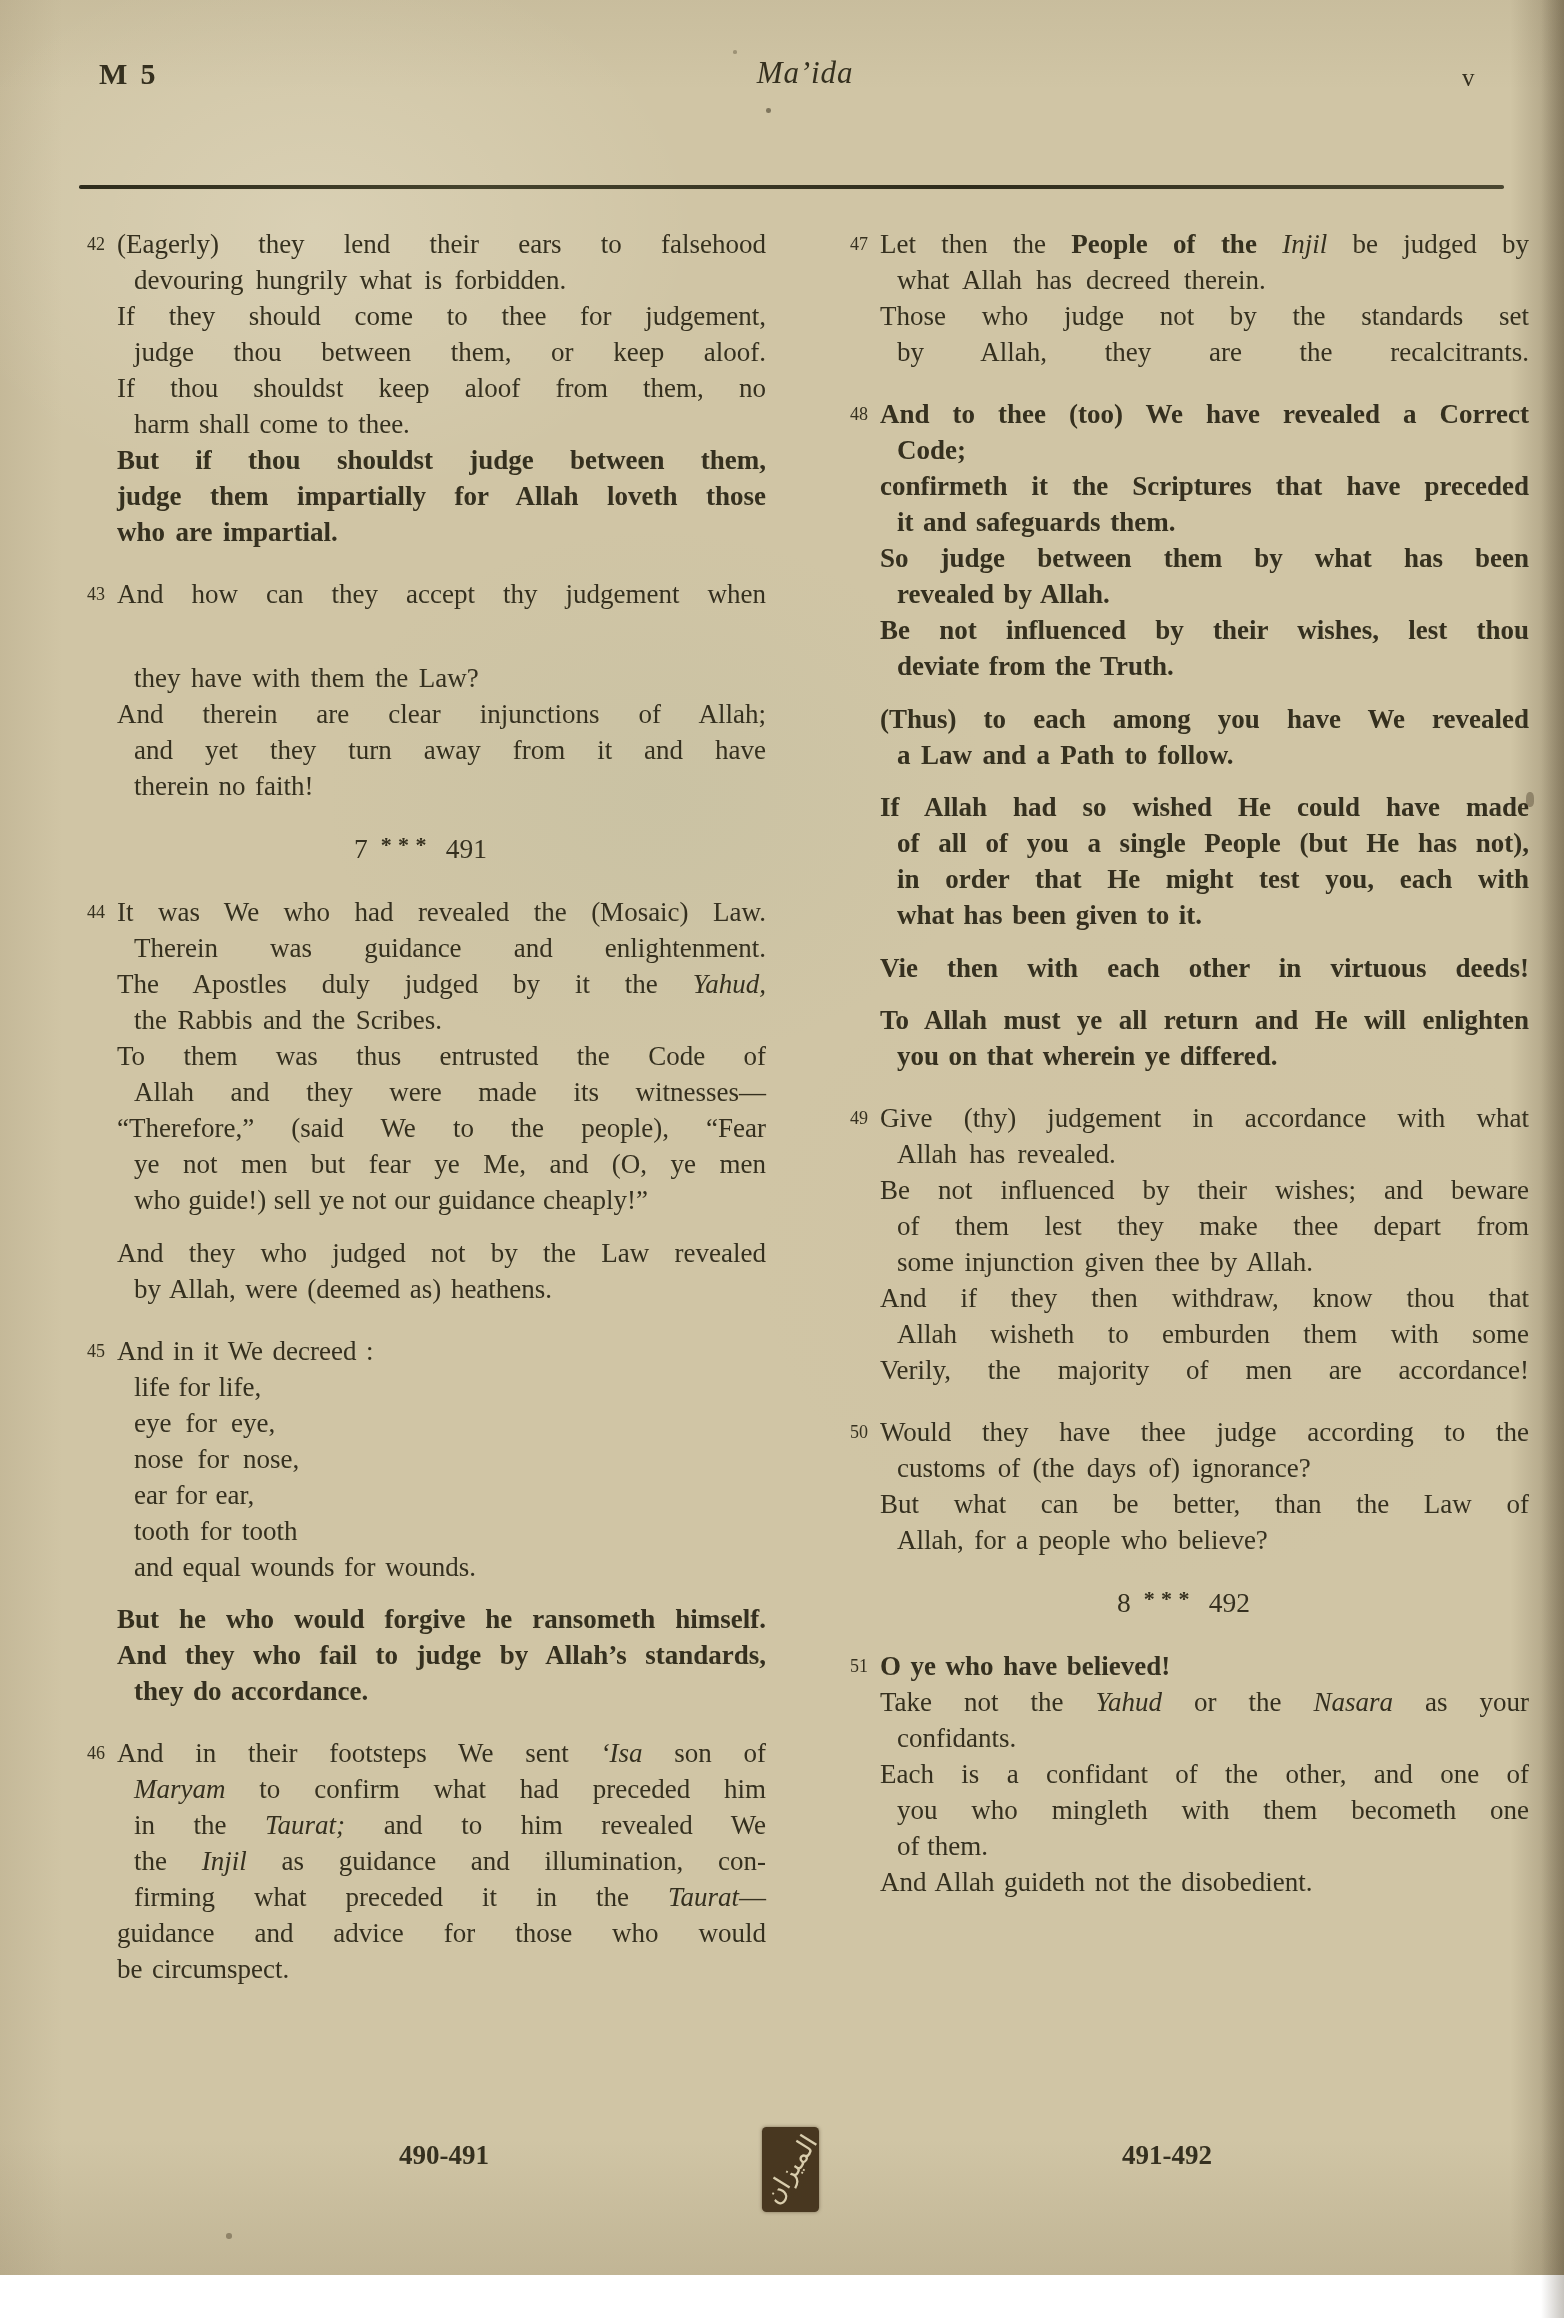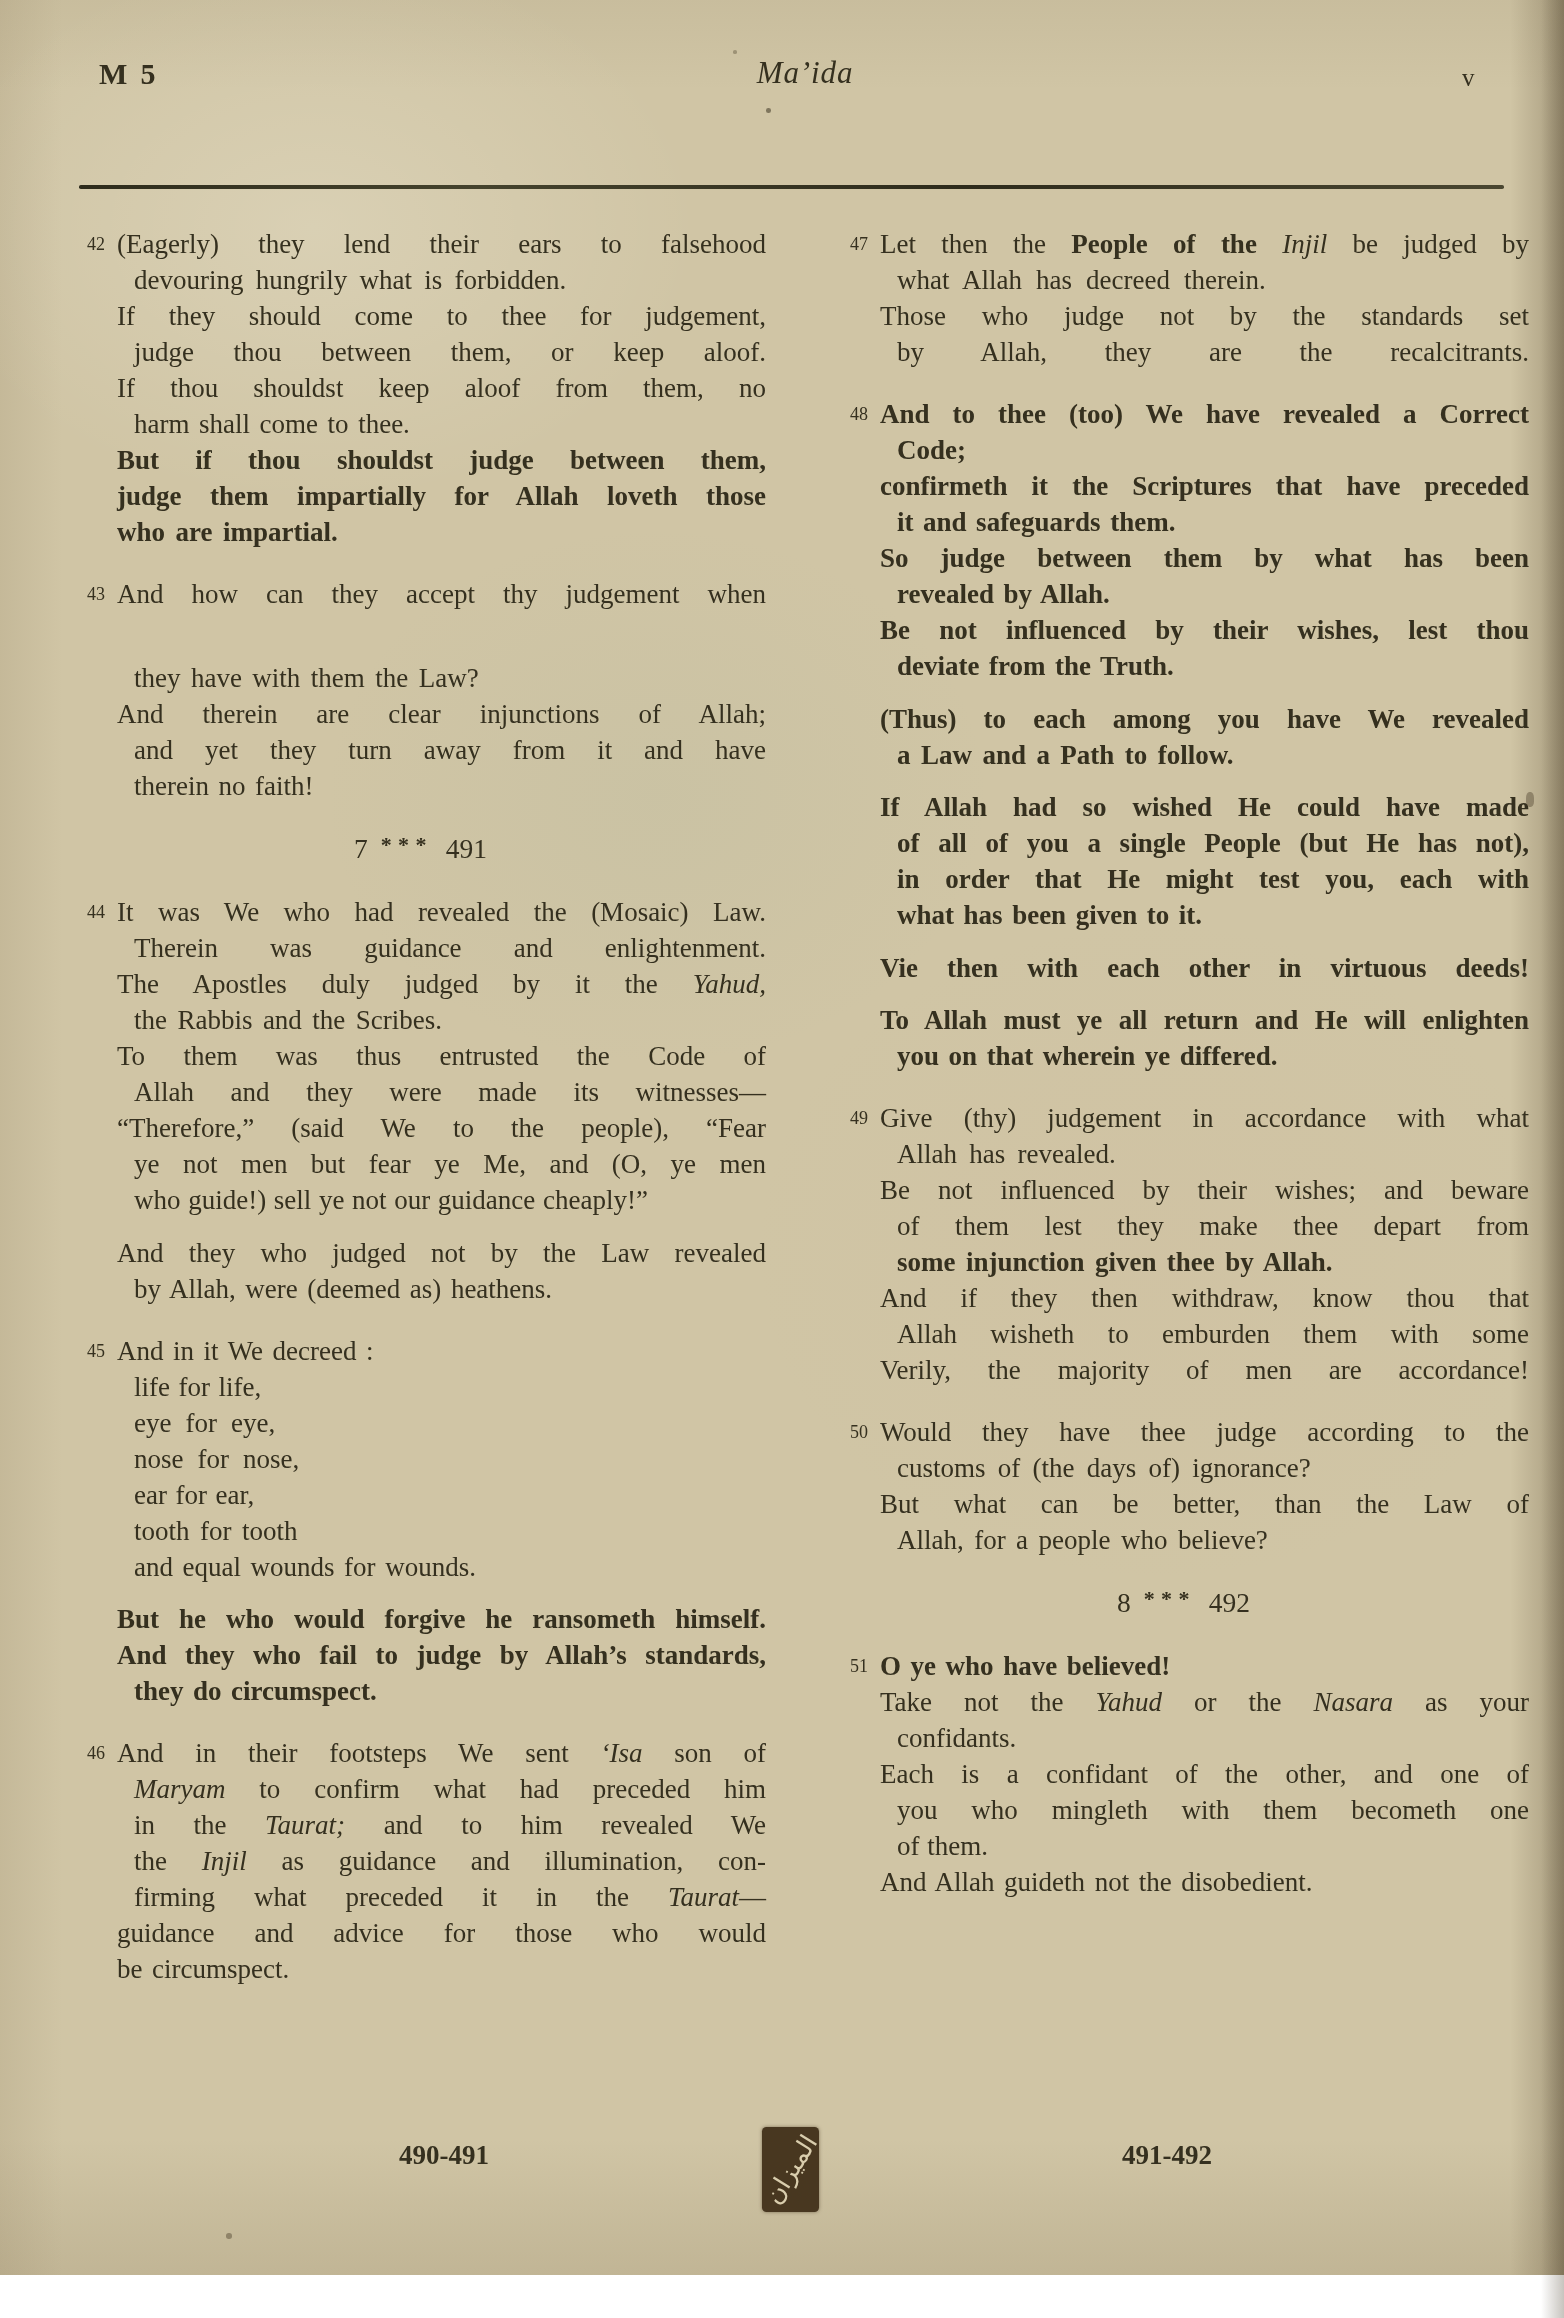--- a/index.html
+++ b/index.html
@@ -104,21 +104,21 @@
           <div class="ln i0" style="word-spacing: 2.8px;"><span>And in it We decreed :</span></div>
           <div class="ln i2" style="word-spacing: 1.8px;"><span>life for life,</span></div>
           <div class="ln i2" style="word-spacing: 7.3px;"><span>eye for eye,</span></div>
           <div class="ln i2" style="word-spacing: 7.3px;"><span>nose for nose,</span></div>
           <div class="ln i2" style="word-spacing: 1.8px;"><span>ear for ear,</span></div>
           <div class="ln i2" style="word-spacing: 3.7px;"><span>tooth for tooth</span></div>
           <div class="ln i2" style="word-spacing: 2.8px;"><span>and equal wounds for wounds.</span></div>
           <div class="gap"></div>
           <div class="ln i1 j b"><span>But he who would forgive he ransometh himself.</span></div>
           <div class="ln i1 j b"><span>And they who fail to judge by Allah’s standards,</span></div>
-          <div class="ln i2 b" style="word-spacing: 2.8px;"><span>they do circumspect.</span></div>
+          <div class="ln i2 b" style="word-spacing: 2.8px;"><span>they do accordance.</span></div>
         </div>
         <div class="verse">
           <span class="vnum">46</span>
           <div class="ln i0 j"><span>And in their footsteps We sent </span><i>‘Isa</i><span> son of</span></div>
           <div class="ln i2 j"><i>Maryam</i><span> to confirm what had preceded him</span></div>
           <div class="ln i2 j"><span>in the </span><i>Taurat;</i><span> and to him revealed We</span></div>
           <div class="ln i2 j"><span>the </span><i>Injil</i><span> as guidance and illumination, con-</span></div>
           <div class="ln i2 j"><span>firming what preceded it in the </span><i>Taurat</i><span>—</span></div>
           <div class="ln i1 j"><span>guidance and advice for those who would</span></div>
           <div class="ln i1" style="word-spacing: 2.8px;"><span>be circumspect.</span></div>
@@ -155,21 +155,21 @@
           <div class="gap"></div>
           <div class="ln i1 j b"><span>To Allah must ye all return and He will enlighten</span></div>
           <div class="ln i2 b" style="word-spacing: 2.8px;"><span>you on that wherein ye differed.</span></div>
         </div>
         <div class="verse">
           <span class="vnum">49</span>
           <div class="ln i0 j"><span>Give (thy) judgement in accordance with what</span></div>
           <div class="ln i2" style="word-spacing: 5.5px;"><span>Allah has revealed.</span></div>
           <div class="ln i1 j"><span>Be not influenced by their wishes; and beware</span></div>
           <div class="ln i2 j"><span>of them lest they make thee depart from</span></div>
-          <div class="ln i2" style="word-spacing: 3.7px; font-weight: bold;"><span>some injunction given thee by Allah.</span></div>
+          <div class="ln i2" style="word-spacing: 3.7px;"><span>some injunction given thee by Allah.</span></div>
           <div class="ln i1 j"><span>And if they then withdraw, know thou that</span></div>
           <div class="ln i2 j"><span>Allah wisheth to emburden them with some</span></div>
           <div class="ln i1 j"><span>Verily, the majority of men are accordance!</span></div>
         </div>
         <div class="verse">
           <span class="vnum">50</span>
           <div class="ln i0 j"><span>Would they have thee judge according to the</span></div>
           <div class="ln i2" style="word-spacing: 5.5px;"><span>customs of (the days of) ignorance?</span></div>
           <div class="ln i1 j"><span>But what can be better, than the Law of</span></div>
           <div class="ln i2" style="word-spacing: 3.7px;"><span>Allah, for a people who believe?</span></div>

